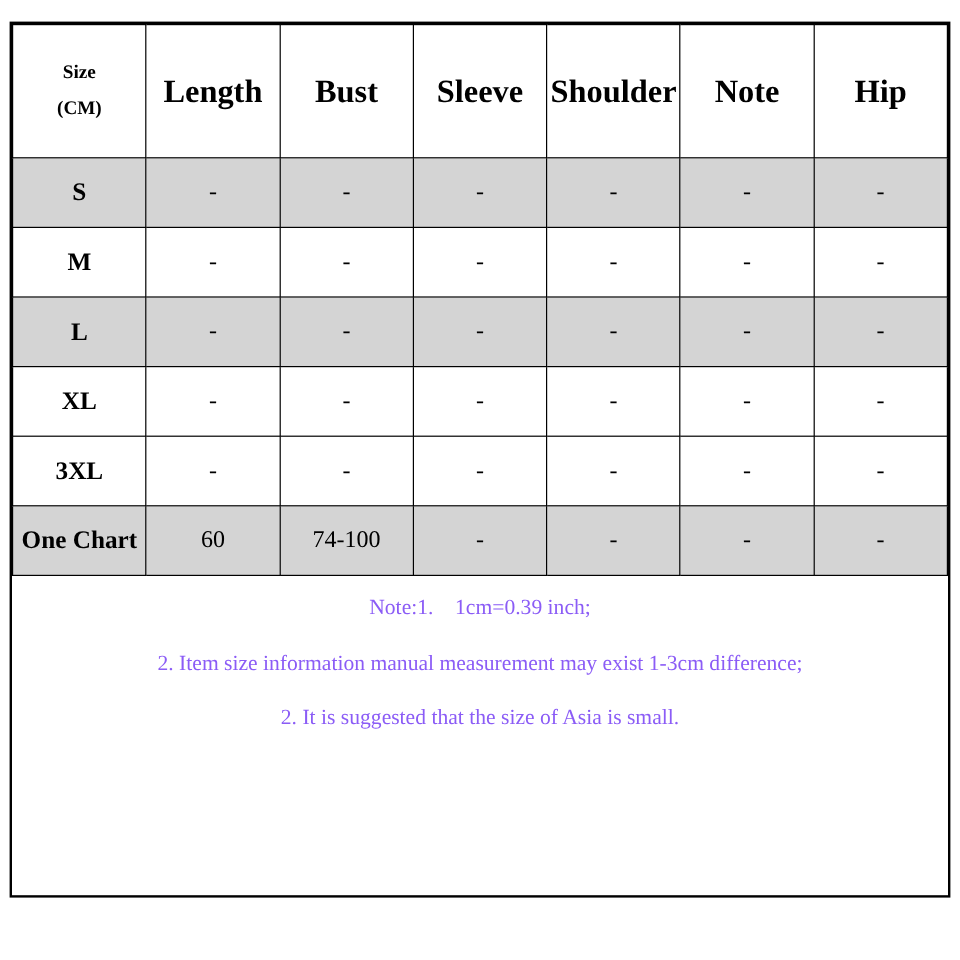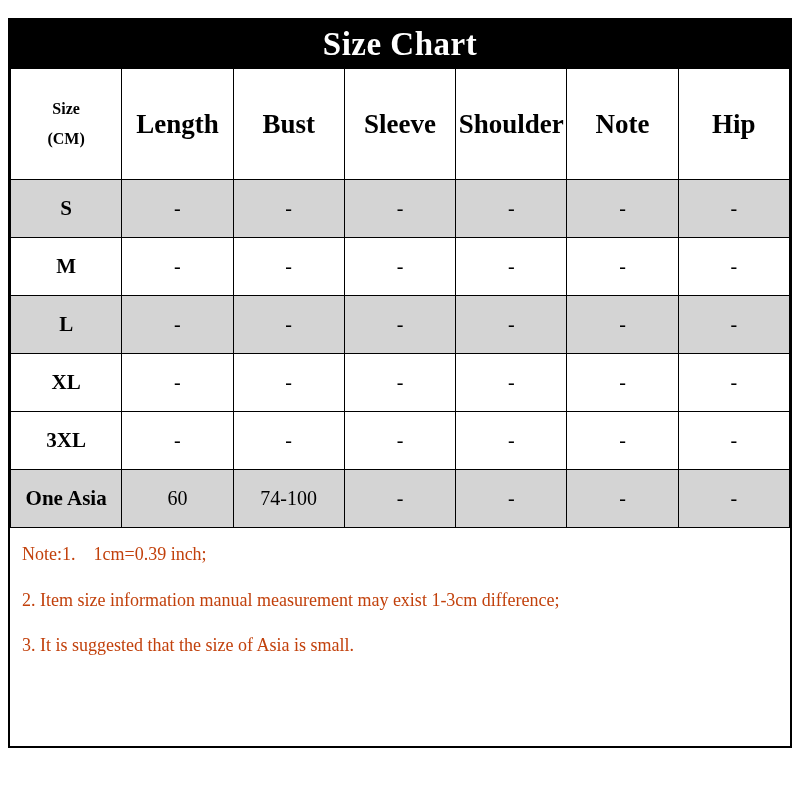--- a/index.html
+++ b/index.html
@@ -85,34 +85,32 @@
   }
   .notes {
     padding: 16px 12px 0 12px;
     color: #e01b1b;
     font-family: "Liberation Serif", serif;
     font-size: 18px;
   }
   .note-line {
     margin: 0 0 24px 0;
     line-height: 1.2;
-    color: #c2410c;
+    color: #8b5cf6;
     white-space: pre;
+    text-align: center;
   }
   .col-size { width: 14.2%; }
 </style>
 </head>
 <body>
 
 <div class="page">
   <div class="chart-frame">
 
-    <div class="chart-title-bar">
-      <div class="chart-title">Size Chart</div>
-    </div>
 
     <table class="size-table">
       <thead>
         <tr>
           <th class="size-head col-size">
             <div>Size</div>
             <div>(CM)</div>
           </th>
           <th class="col-size">Length</th>
           <th class="col-size">Bust</th>
@@ -162,31 +160,31 @@
         <tr class="plain">
           <td class="label-cell">3XL</td>
           <td class="value-cell">-</td>
           <td class="value-cell">-</td>
           <td class="value-cell">-</td>
           <td class="value-cell">-</td>
           <td class="value-cell">-</td>
           <td class="value-cell">-</td>
         </tr>
         <tr class="shaded">
-          <td class="label-cell">One Asia</td>
+          <td class="label-cell">One Chart</td>
           <td class="value-cell">60</td>
           <td class="value-cell">74-100</td>
           <td class="value-cell">-</td>
           <td class="value-cell">-</td>
           <td class="value-cell">-</td>
           <td class="value-cell">-</td>
         </tr>
       </tbody>
     </table>
 
     <div class="notes">
       <p class="note-line">Note:1.    1cm=0.39 inch;</p>
       <p class="note-line">2. Item size information manual measurement may exist 1-3cm difference;</p>
-      <p class="note-line">3. It is suggested that the size of Asia is small.</p>
+      <p class="note-line">2. It is suggested that the size of Asia is small.</p>
     </div>
 
   </div>
 </div>
 
 </body></html>

